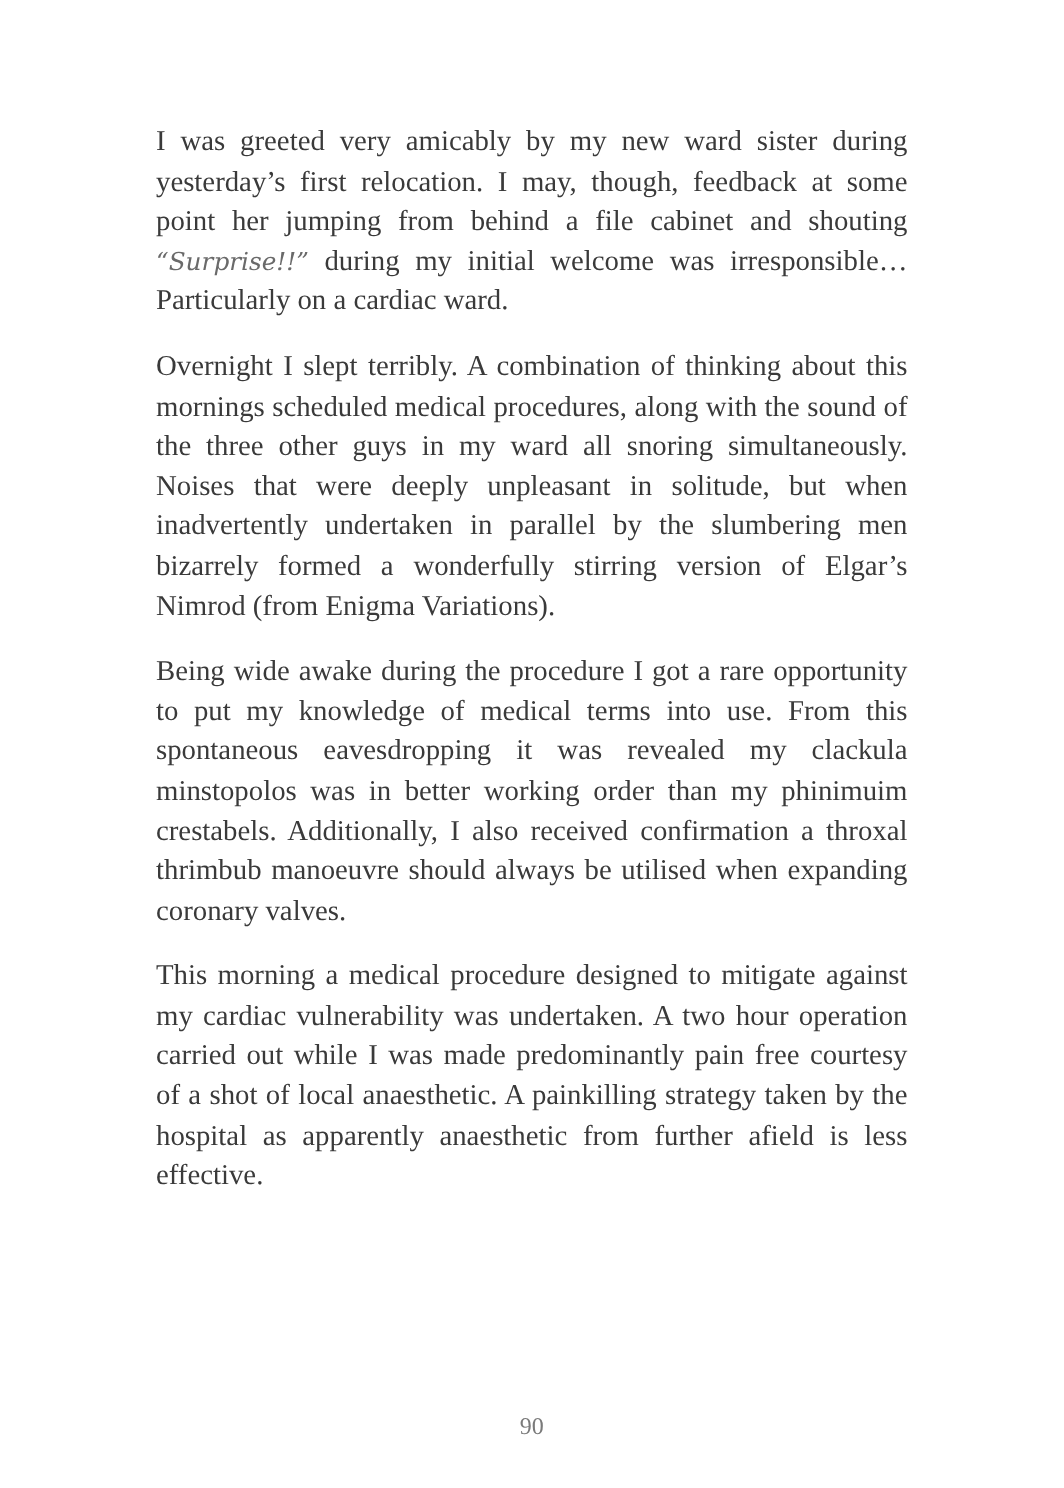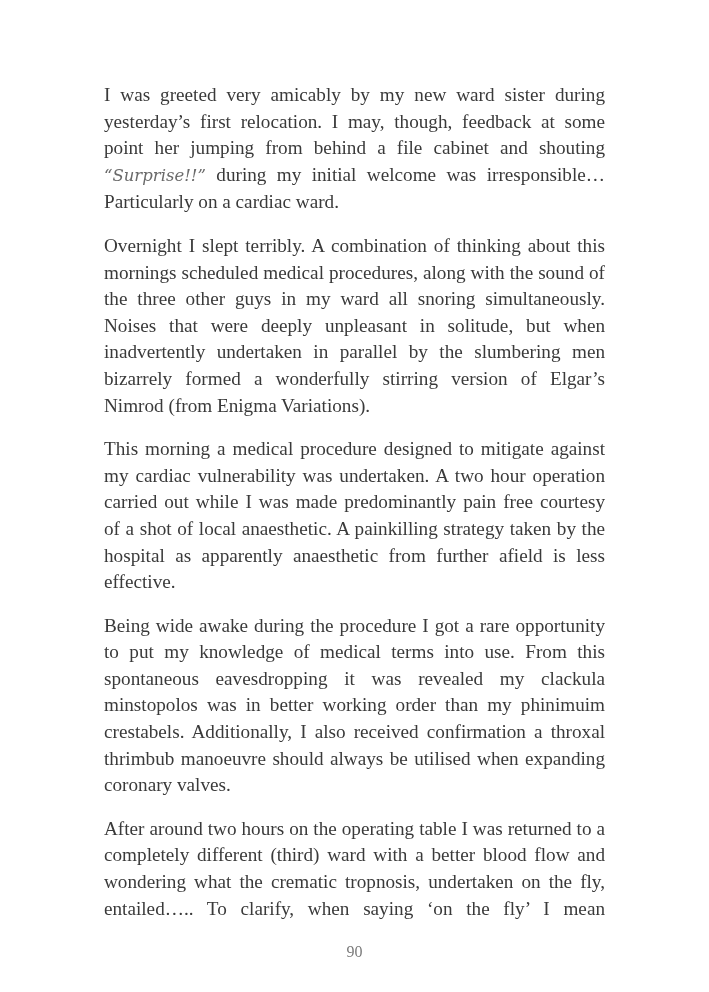--- a/index.html
+++ b/index.html
@@ -55,18 +55,17 @@
       color: #7a7a7a;
     }
   </style>
 </head>
 <body>
 
 <div class="page">
   <div class="body-text">
     <p class="para"><span>I was greeted very amicably by my new ward sister during yesterday’s first relocation. I may, though, feedback at some point her jumping from behind a file cabinet and shouting </span><span class="quote">“Surprise!!”</span><span> during my initial welcome was irresponsible… Particularly on a cardiac ward.</span></p>
     <p class="para">Overnight I slept terribly. A combination of thinking about this mornings scheduled medical procedures, along with the sound of the three other guys in my ward all snoring simultaneously. Noises that were deeply unpleasant in solitude, but when inadvertently undertaken in parallel by the slumbering men bizarrely formed a wonderfully stirring version of Elgar’s Nimrod (from Enigma Variations).</p>
+    <p class="para">Being wide awake during the procedure I got a rare opportunity to put my knowledge of medical terms into use. From this spontaneous eavesdropping it was revealed my clackula minstopolos was in better working order than my phinimuim crestabels. Additionally, I also received confirmation a throxal thrimbub manoeuvre should always be utilised when expanding coronary valves.</p>
     <p class="para">This morning a medical procedure designed to mitigate against my cardiac vulnerability was undertaken. A two hour operation carried out while I was made predominantly pain free courtesy of a shot of local anaesthetic. A painkilling strategy taken by the hospital as apparently anaesthetic from further afield is less effective.</p>
-    <p class="para">Being wide awake during the procedure I got a rare opportunity to put my knowledge of medical terms into use. From this spontaneous eavesdropping it was revealed my clackula minstopolos was in better working order than my phinimuim crestabels. Additionally, I also received confirmation a throxal thrimbub manoeuvre should always be utilised when expanding coronary valves.</p>
-    <p class="para cut">After around two hours on the operating table I was returned to a completely different (third) ward with a better blood flow and wondering what the crematic tropnosis, undertaken on the fly, entailed….. To clarify, when saying ‘on the fly’ I mean</p>
   </div>
   <div class="page-number">90</div>
 </div>
 
 </body></html>

